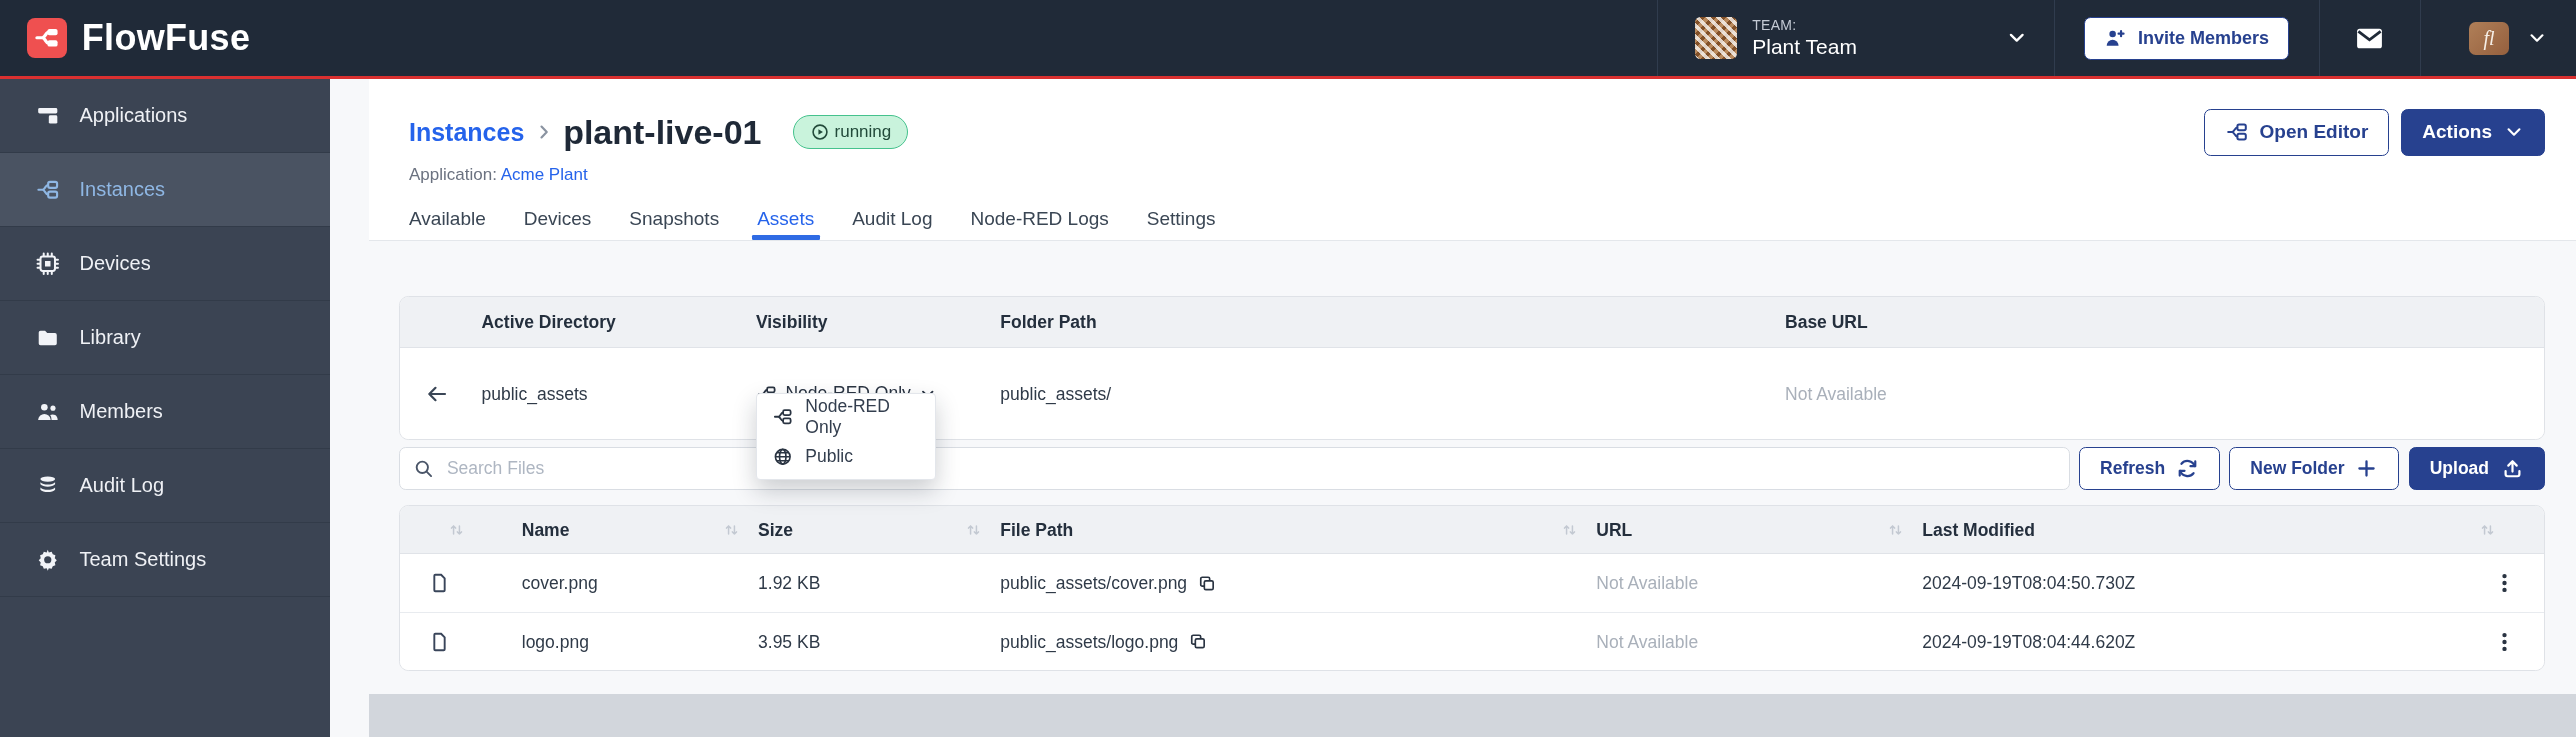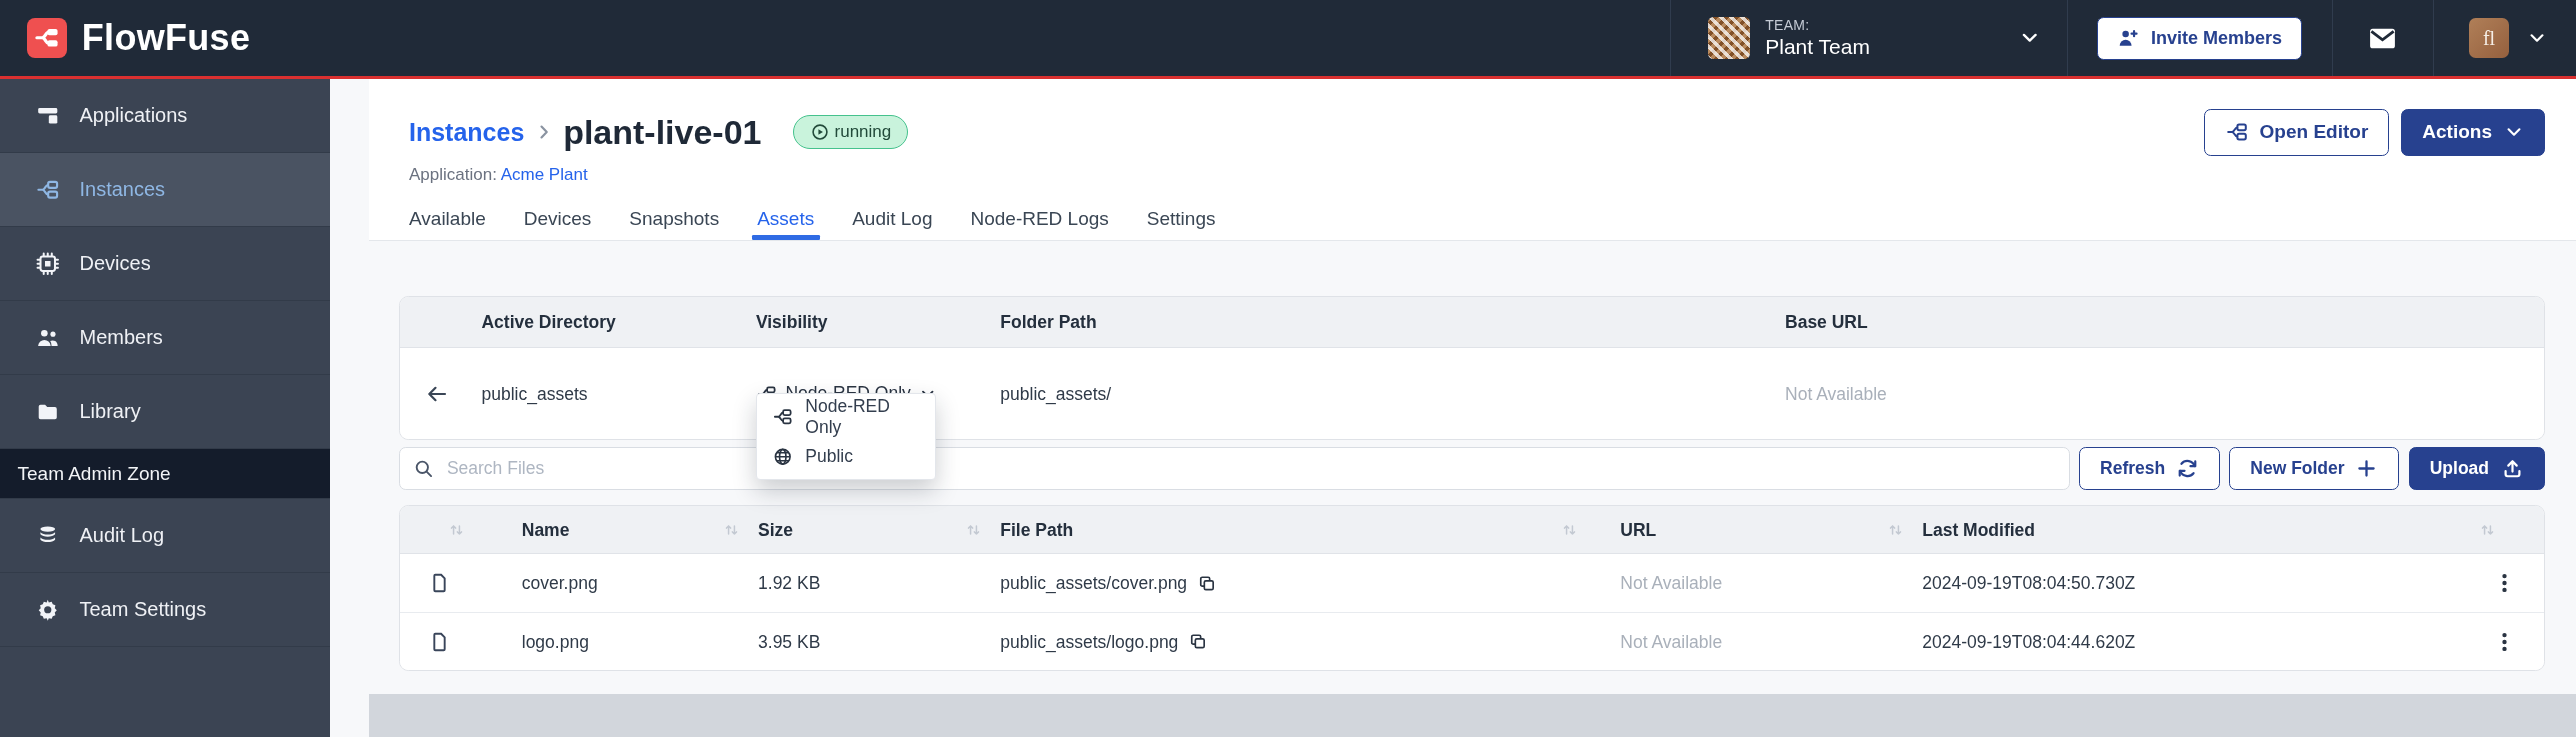--- a/index.html
+++ b/index.html
@@ -37,23 +37,23 @@
   .chev-white { color:#FFFFFF; }
   .invite-wrap { padding:0 29.5px; height:100%; display:flex; align-items:center; }
   .btn-invite {
     display:flex; align-items:center; gap:10.7px; background:#FFFFFF; color:#27418F;
     border:1.3px solid #27418F; border-radius:6.7px; height:43px; padding:0 19px;
     font-weight:bold; font-size:18px; cursor:pointer;
   }
   .mail-wrap { padding:0 35px; height:100%; display:flex; align-items:center; }
   .user-wrap { display:flex; align-items:center; gap:17.5px; padding:0 29.5px 0 35px; height:100%; }
   .user-avatar {
-    width:40px; height:40px; border-radius:6.7px; background:linear-gradient(135deg,#B07F58,#95603E);
+    width:40px; height:33px; border-radius:6.7px; background:linear-gradient(135deg,#B07F58,#95603E);
     color:#F6EFE7; display:flex; align-items:center; justify-content:center;
-    font-size:20px; font-family:"Liberation Serif","DejaVu Serif",serif;
+    font-size:20px; font-style:italic; font-family:"Liberation Serif","DejaVu Serif",serif;margin-left:13px;
   }
 
   
   .sidebar {
     position:absolute; top:79px; left:0; bottom:0; width:330px;
     background:#3B4453; z-index:10; display:flex; flex-direction:column;
   }
   .nav-item {
     height:74px; display:flex; align-items:center; gap:19px; padding-left:35px;
     color:#EFF1F5; border-bottom:1.3px solid #323B49; cursor:pointer; font-size:20px;
@@ -138,21 +138,21 @@
   .tb-btn { height:43px; font-size:17.5px; }
 
   
   .files-card { margin-top:14.8px; }
   .f-head { position:relative; height:48px; background:#EFF1F4; border-bottom:0.7px solid #E0E3E8; }
   .f-row { position:relative; height:58px; background:#FFFFFF; }
   .f-row + .f-row { border-top:0.7px solid #E8EBEF; }
   .p-name { left:4%;margin-left:36px; }  .p-name-s { left:2.2%; }
   .p-size { left:16.7%; } .p-size-s { left:15%; }
   .p-path { left:28%; }  .p-path-s { left:26.3%; }
-  .p-url { left:55.8%;margin-left:24px; } .p-url-s { left:54.1%; }
+  .p-url { left:55.8%; } .p-url-s { left:54.1%; }
   .p-mod { left:71%; }   .p-mod-s { left:69.3%; }
   .p-end-s { left:96.9%; }
   .p-kebab { left:97.6%; }
   .p-fic { left:1.3%; }
   .sort-ic { color:#C3C9D2; cursor:pointer; display:flex; }
   .path-cell { display:flex; align-items:center; gap:9.4px; }
   .copy-btn { color:#2A3442; cursor:pointer; display:flex; }
   .kebab-btn { color:#2A3442; cursor:pointer; display:flex; }
   .file-ic { color:#39455A; display:flex; }
 
@@ -345,34 +345,33 @@
       <span class="nav-ic">
         <svg width="25.5" height="25.5" viewBox="0 0 24 24">
             <use href="#i-chip"></use>
           </svg>
       </span>
       <span>Devices</span>
     </div>
     <div class="nav-item">
       <span class="nav-ic">
         <svg width="25.5" height="25.5" viewBox="0 0 24 24">
-            <use href="#i-people"></use>
+            <use href="#i-folder"></use>
           </svg>
       </span>
-      <span>Members</span>
+      <span>Library</span>
     </div>
     <div class="nav-item">
       <span class="nav-ic">
         <svg width="25.5" height="25.5" viewBox="0 0 24 24">
-            <use href="#i-folder"></use>
+            <use href="#i-people"></use>
           </svg>
       </span>
-      <span>Library</span>
-    </div>
-    <div class="side-section">Team Admin Zone</div>
+      <span>Members</span>
+    </div>
     <div class="nav-item">
       <span class="nav-ic">
         <svg width="25.5" height="25.5" viewBox="0 0 24 24">
             <use href="#i-db"></use>
           </svg>
       </span>
       <span>Audit Log</span>
     </div>
     <div class="nav-item">
       <span class="nav-ic">

